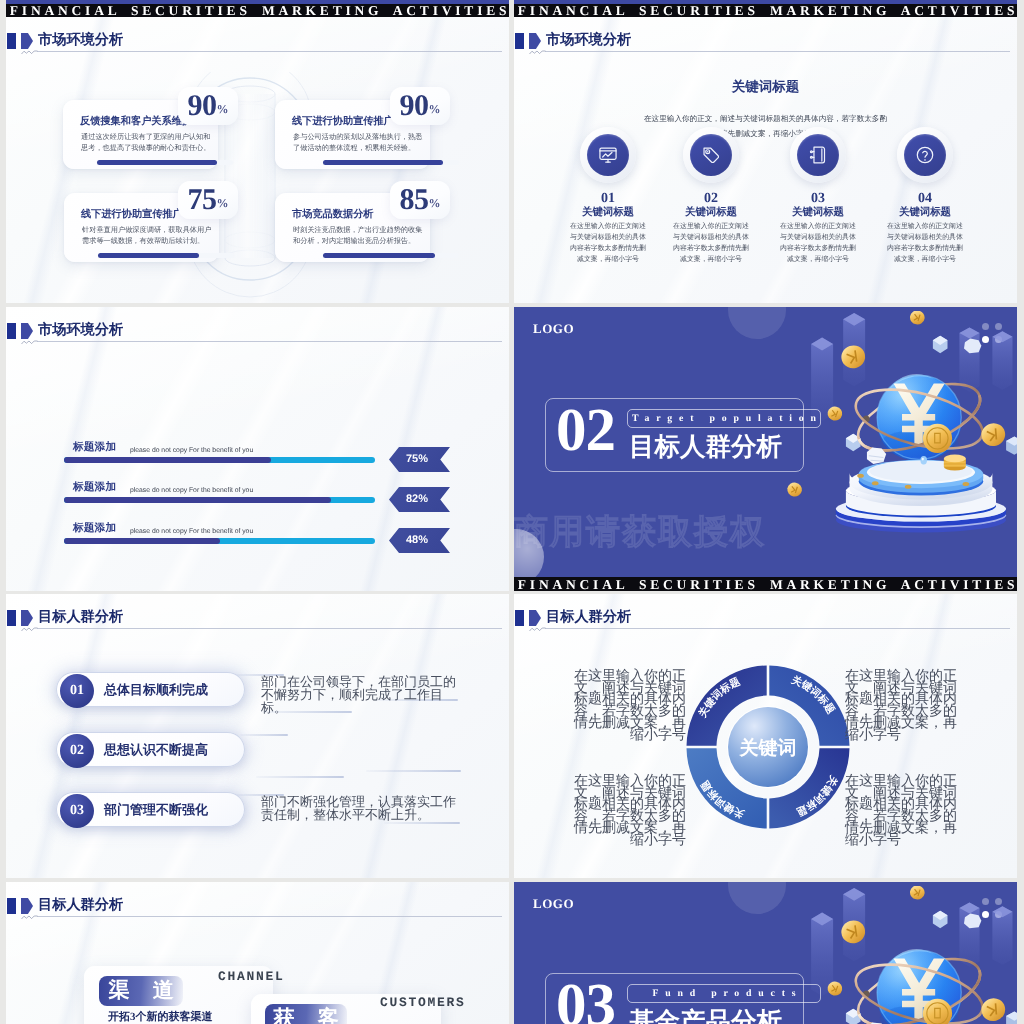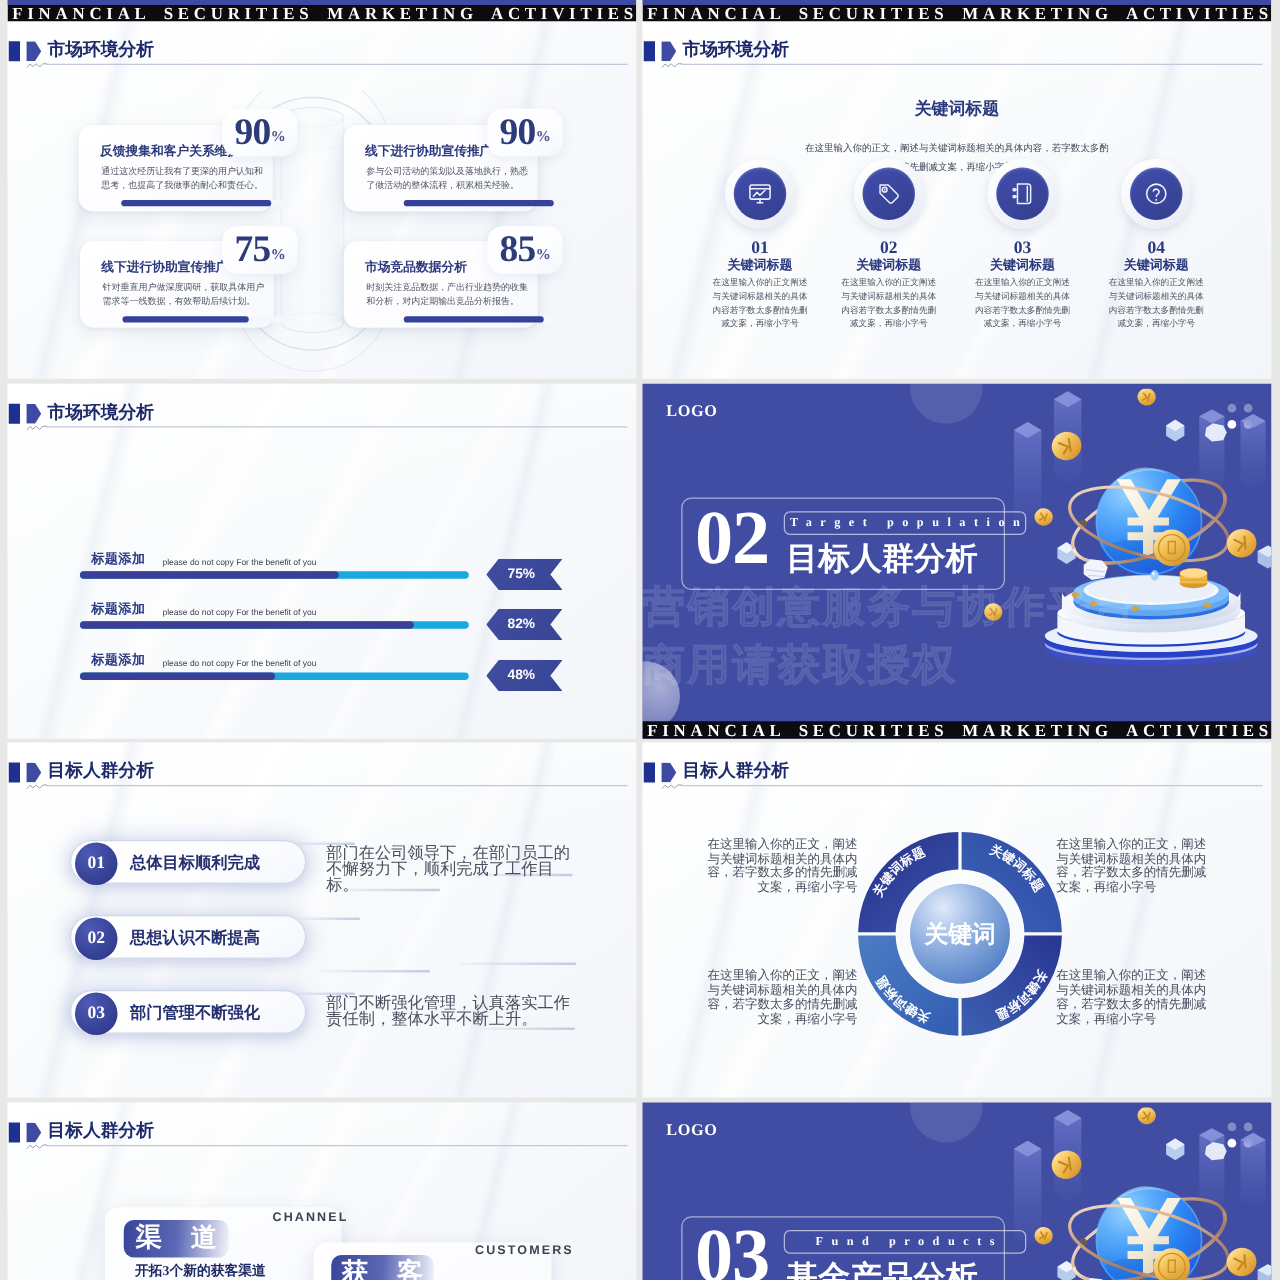--- a/index.html
+++ b/index.html
@@ -118,27 +118,27 @@
   background:linear-gradient(150deg,#ffffff 0%,#fdfdff 60%,#f4f7fd 100%);
   box-shadow:0 0 16px 4px rgba(150,165,215,.30), 0 3px 9px rgba(118,133,175,.22);z-index:3;border:1px solid rgba(203,212,233,.95)}
 .s5 .rw .cir{position:absolute;left:3px;top:0.5px;width:34px;height:34px;border-radius:50%;
   background:radial-gradient(circle at 33% 28%,#4e5ab5,#283381);color:#fff;
   font-family:"Liberation Serif",serif;font-weight:700;font-size:14px;text-align:center;line-height:34px;letter-spacing:0}
 .s5 .rw .rt{position:absolute;left:47px;top:9px;font-family:"Liberation Serif",serif;font-weight:700;font-size:13px;
   line-height:16px;color:#24306f;letter-spacing:0;white-space:nowrap}
 .s5 .rb{position:absolute;left:255px;width:199px;font-size:13px;line-height:12.8px;color:#474e5e;z-index:3}
 .s5 .tick{position:absolute;height:2.4px;border-radius:2px;background:linear-gradient(90deg,rgba(168,182,214,.08),rgba(150,166,206,.55));z-index:1}
 
-.s6 .txt{position:absolute;width:125px;font-size:10px;line-height:11.7px;color:#474e5e}
+.s6 .txt{position:absolute;width:125px;font-size:14px;line-height:11.7px;color:#474e5e}
 
 .s7 .chipcard{position:absolute;border-radius:11px;background:linear-gradient(155deg,#ffffff,#f6f8fc);
   box-shadow:0 4px 16px rgba(118,133,175,.2)}
 .s7 .chip{position:absolute;border-radius:8px;color:#fff;font-family:"Liberation Serif",serif;font-weight:700;
   display:flex;align-items:center;justify-content:center;letter-spacing:9px;text-indent:9px;white-space:nowrap;overflow:visible}
-.s7 .en{position:absolute;font-size:10px;font-weight:700;color:#3a4350;letter-spacing:1.7px;font-family:Liberation Sans, sans-serif}
+.s7 .en{position:absolute;font-size:13px;font-weight:700;color:#3a4350;letter-spacing:1.7px;font-family:Liberation Mono, monospace}
 .s7 .cb{position:absolute;font-family:"Liberation Serif",serif;font-weight:700;font-size:11px;color:#1d2a63}
 
 </style>
 </head>
 <body>
 
 <div class="grid">
 
 <div class="slide c1 r1 lightbg s1">
   <div class="topbar">
@@ -508,21 +508,20 @@
       <g>
             <ellipse cx="157" cy="163" rx="3.6" ry="4.6" fill="#9fd0fb" opacity=".95"></ellipse>
         <ellipse cx="156" cy="161.6" rx="1.2" ry="1.5" fill="#ffffff" opacity=".85"></ellipse>
           </g>
       <ellipse cx="104" cy="188" rx="3.6" ry="2.2" fill="#cfa348"></ellipse>
       <ellipse cx="140" cy="192" rx="3.6" ry="2.2" fill="#cfa348"></ellipse>
       <ellipse cx="203" cy="189" rx="3.6" ry="2.2" fill="#cfa348"></ellipse>
       <ellipse cx="88" cy="180" rx="3.6" ry="2.2" fill="#cfa348"></ellipse>
     </g>
   </svg>
-  <div class="wm" style="left:0px;top:162px;font-size:34px;line-height:34px;letter-spacing:2px">营销创意服务与协作平台</div>
   <div class="wm" style="left:0px;top:208px;font-size:34px;line-height:34px;letter-spacing:2px">商用请获取授权</div>
   <div class="box" style="left:31px;top:91px;width:259px;height:74px"></div>
   <div class="bignum" style="left:42px;top:95px">02</div>
   <div class="enbox" style="left:113px;top:102px;width:194px;height:19px">
         <span>Target population</span>
       </div>
   <div class="cntitle" style="left:115px;top:126px">目标人群分析</div>
   <div class="botbar">
     <span>FINANCIAL SECURITIES MARKETING ACTIVITIES</span>
   </div>

